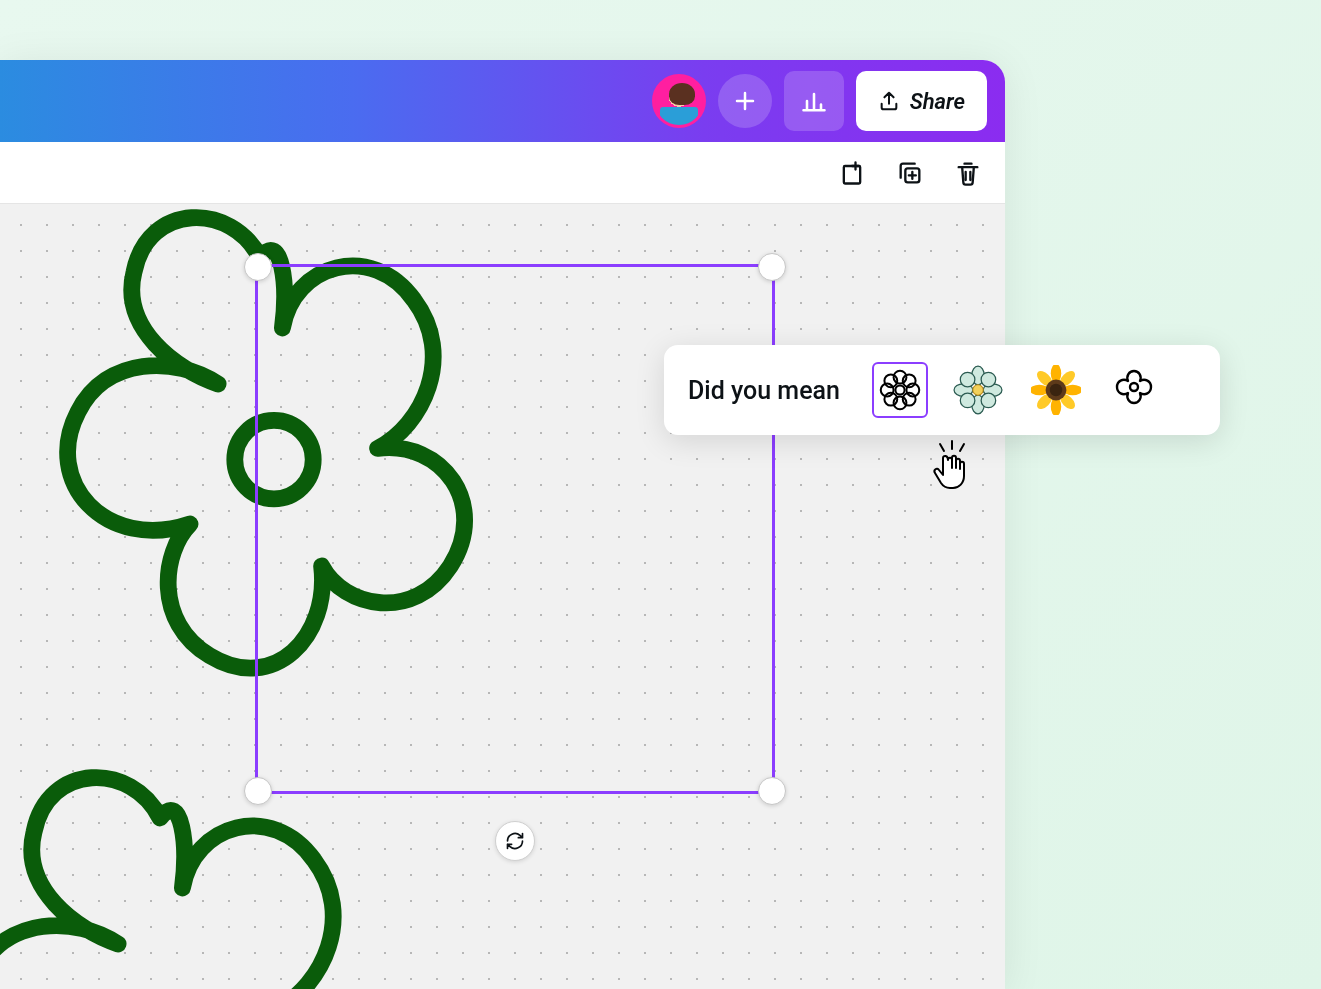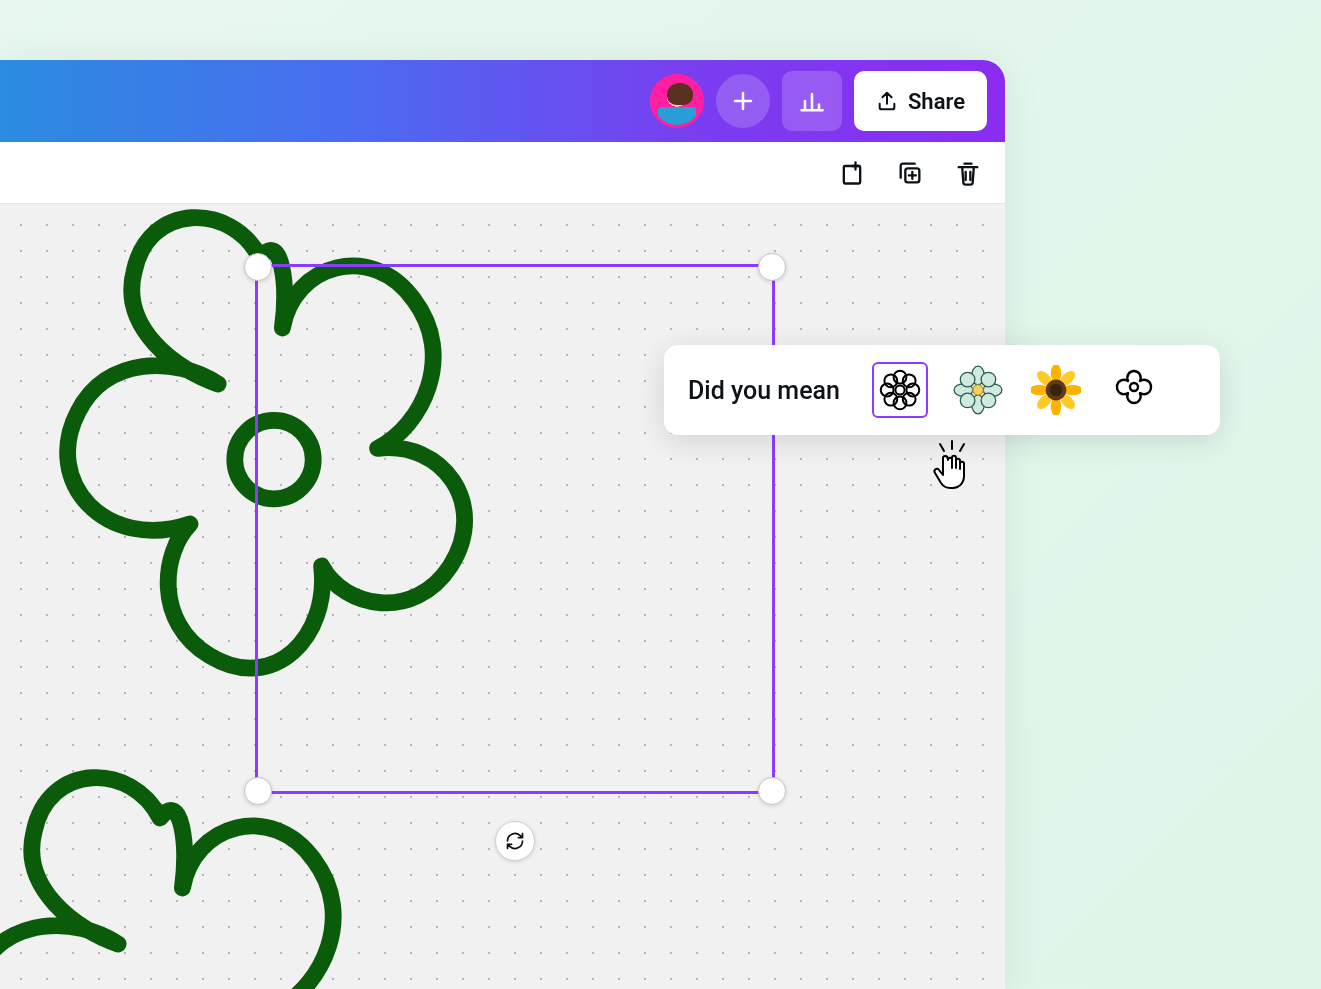--- a/index.html
+++ b/index.html
@@ -22,20 +22,21 @@
     box-shadow: 0 4px 40px rgba(0,0,0,0.08);
   }
   .header-bar {
     height: 82px;
     background: linear-gradient(90deg, #2b8ce0 0%, #4a6cf0 35%, #7a3df0 70%, #8b2cf0 100%);
     display: flex;
     align-items: center;
     justify-content: flex-end;
     padding: 0 18px;
     gap: 12px;
+    font-style: italic;
   }
   .avatar {
     width: 54px; height: 54px;
     border-radius: 50%;
     background: radial-gradient(circle at 50% 40%, #f9c9a7 0 28%, #ff1fa0 28% 100%);
     border: 3px solid #ff1fa0;
     position: relative;
     overflow: hidden;
   }
   .avatar::after{

